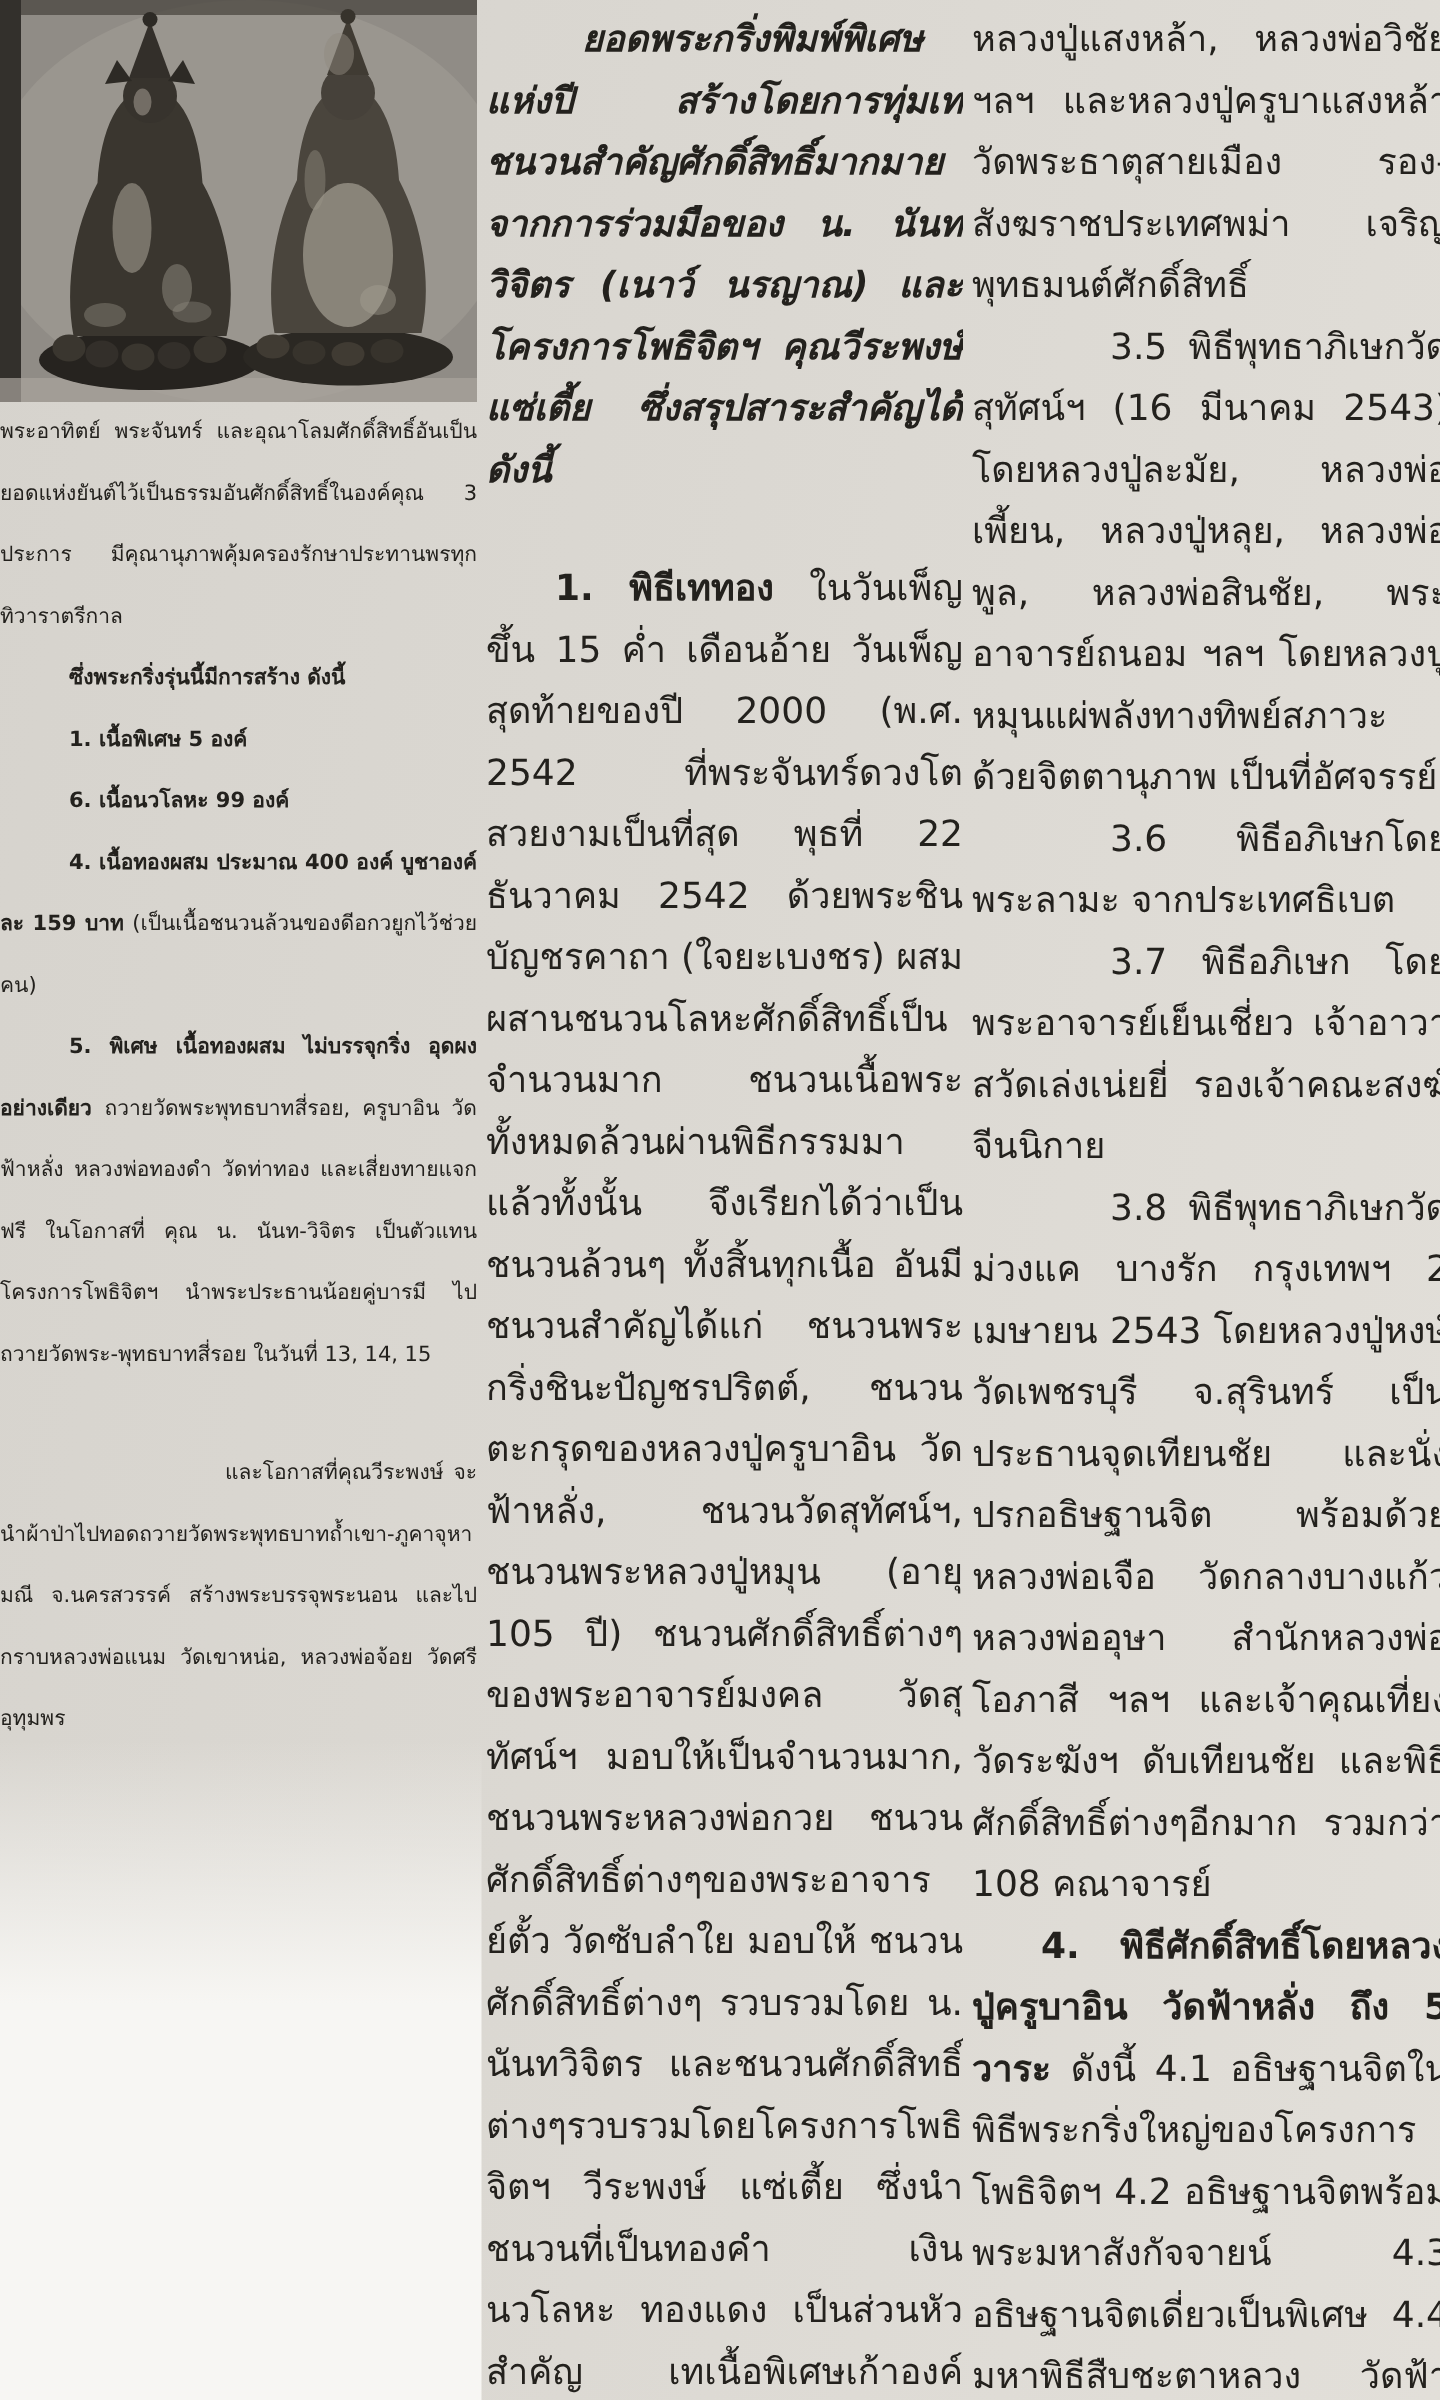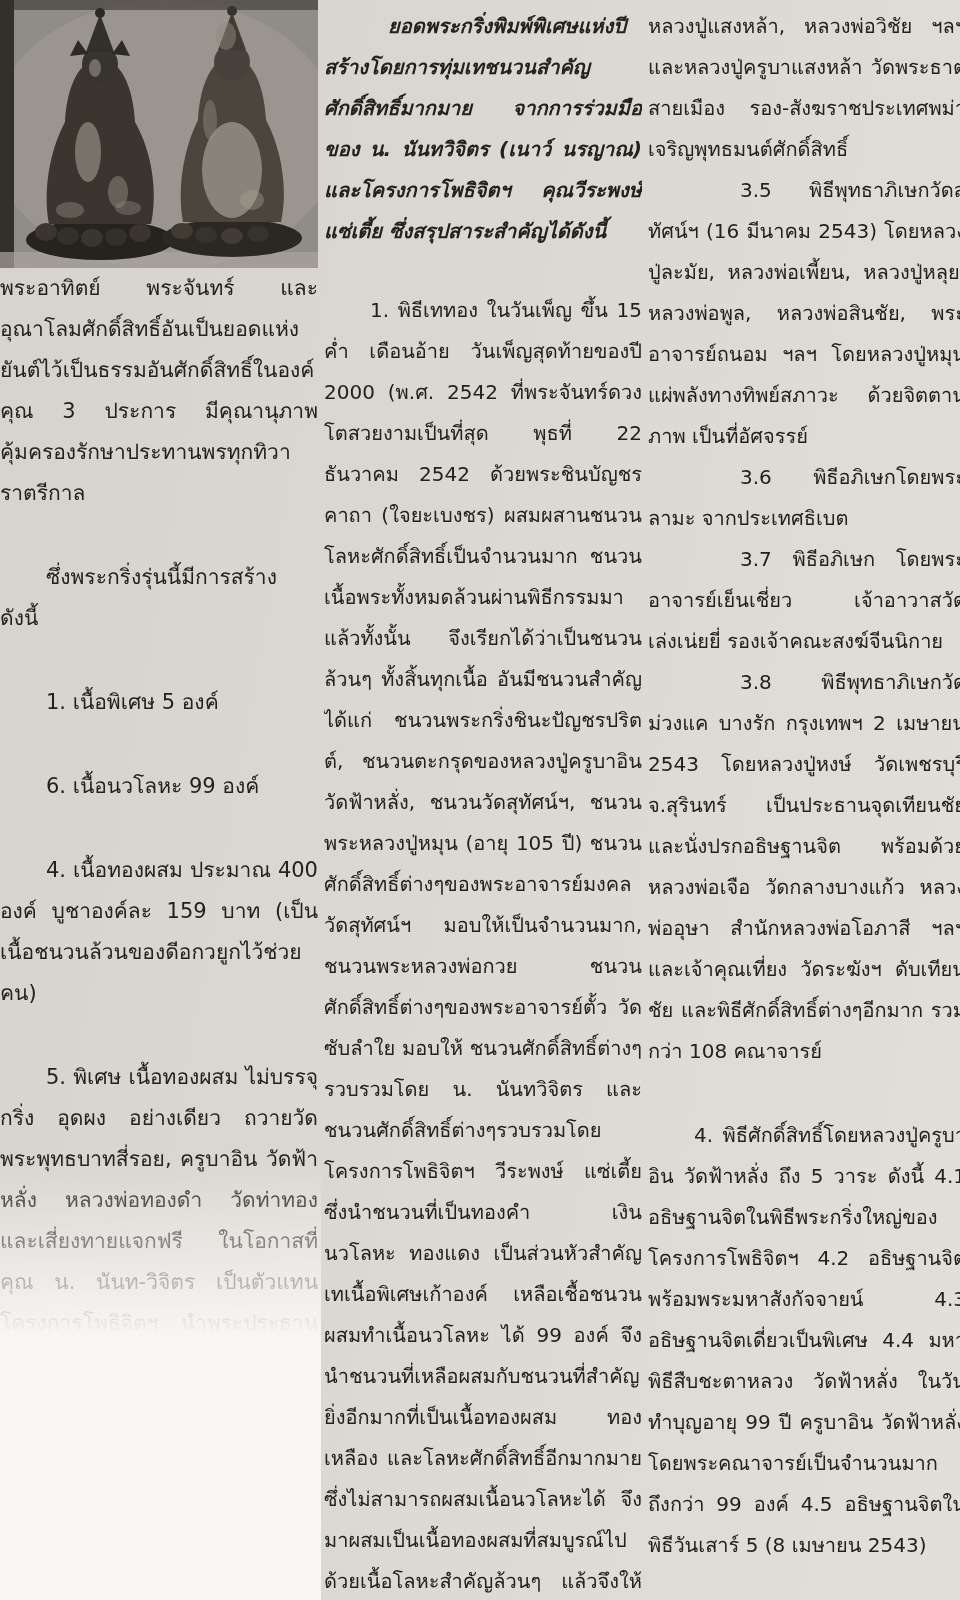--- a/index.html
+++ b/index.html
@@ -19,32 +19,32 @@
     gap:6px;
     box-sizing:border-box;
     overflow:hidden;
   }
   .col{width:318px;flex:0 0 318px;overflow:hidden;}
   .col2,.col3{padding-top:6px;}
   figure{margin:0;padding:0;}
   .photo-svg{display:block;width:318px;height:268px;}
   .para{
     margin:0;
-    font-size:20px;
+    font-size:24px;
     line-height:41px;
     text-align:justify;
     word-break:break-word;
   }
-  .caption{font-size:21px;}
-  .indent{text-indent:46px;margin-top:43px;}
+  .caption{font-size:14px;}
+  .indent{text-indent:46px;}
   .indent2{text-indent:92px;}
   .indent-lg{text-indent:150px;}
   .intro{font-weight:700;font-style:italic;text-indent:64px;}
   .gap{margin-top:38px;}
-  .run-b{font-weight:400;}
+  .run-b{font-weight:700;}
   .run-bi{font-weight:700;font-style:italic;}
   .run-n{font-weight:400;}
   .fade-bottom-left{
     position:absolute;left:0;top:1160px;width:321px;height:440px;
     background:linear-gradient(180deg,rgba(247,246,243,0) 0%,#f7f6f3 40%);
     pointer-events:none;
   }
 </style>
 </head>
 <body>

